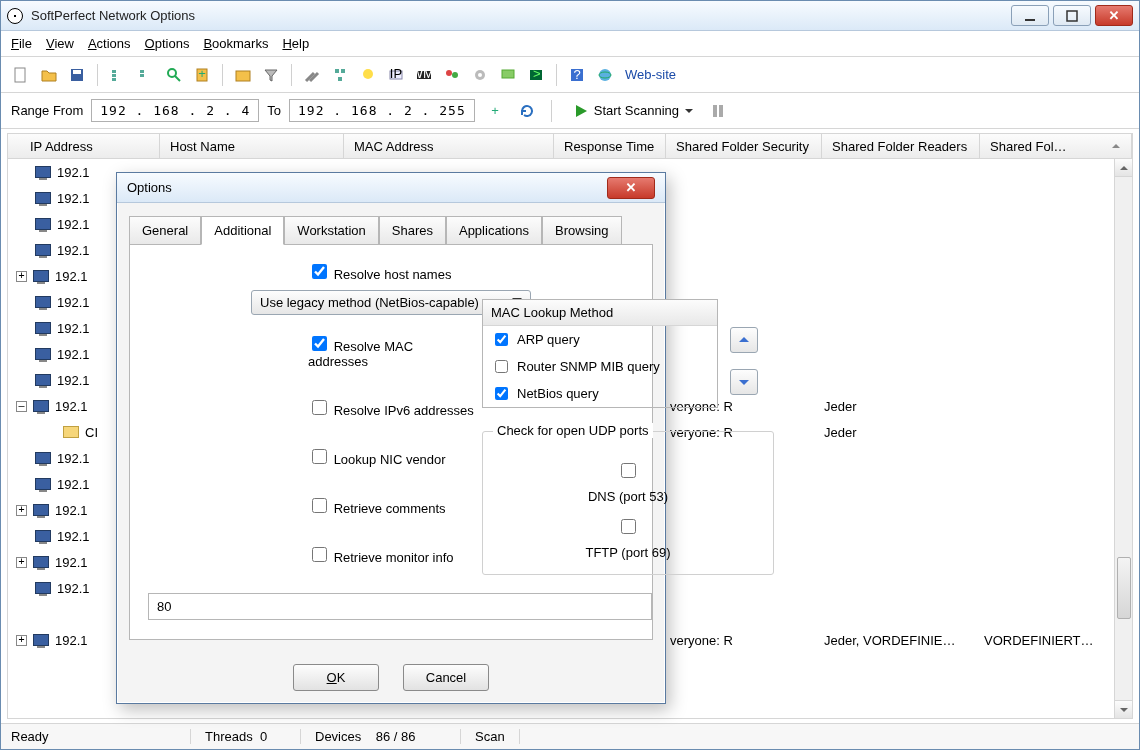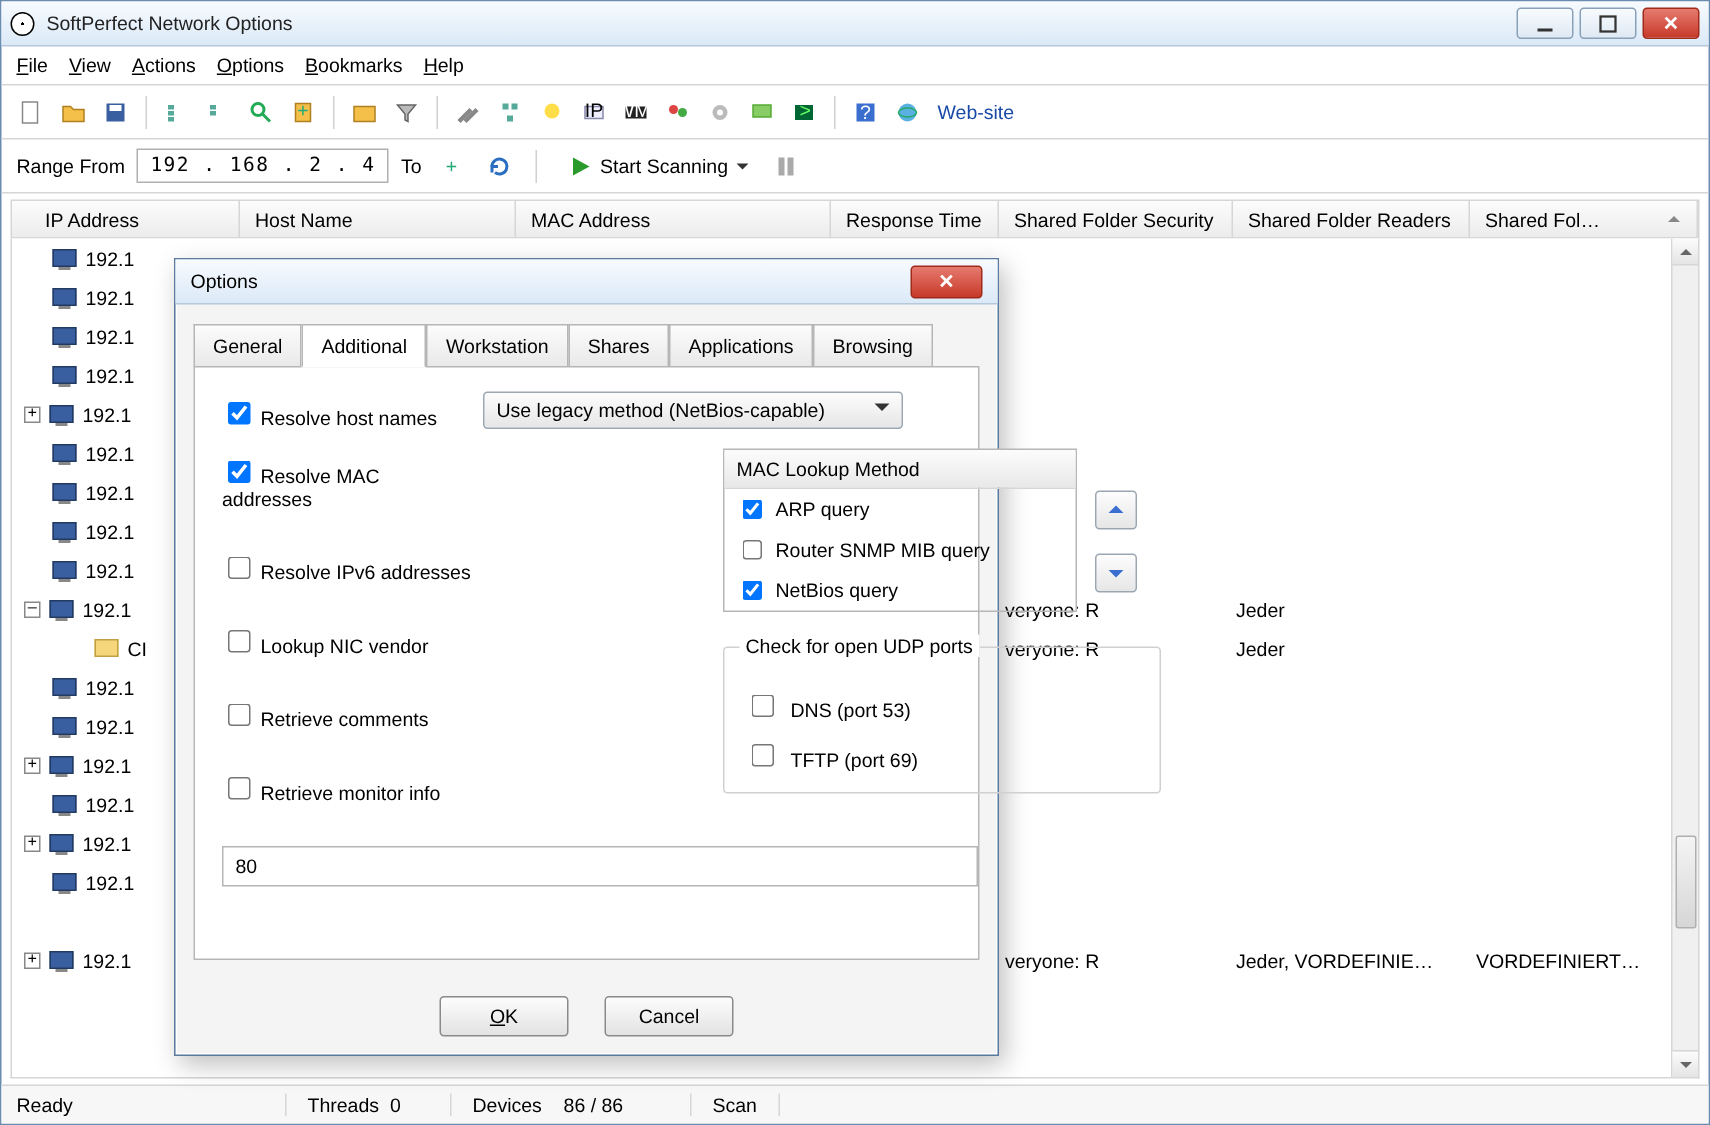--- a/index.html
+++ b/index.html
@@ -51,21 +51,21 @@
   .statusbar .seg:first-child{padding-left:0;}
   
   .dialog { position:absolute; left:116px; top:172px; width:550px; height:532px; background:#f4f4f4; border:1px solid #5a7aa0; box-shadow:0 0 0 1px #fff inset, 4px 6px 16px rgba(0,0,0,.25); display:flex; flex-direction:column;}
   .dlg-titlebar { height:30px; background:linear-gradient(#f7fbff,#dbe9f7); display:flex; align-items:center; padding:0 10px; border-bottom:1px solid #b6c8dc;}
   .dlg-titlebar .t { flex:1; }
   .dlg-close { width:48px;height:22px;background:linear-gradient(#e67a6f,#c73a2a);border:1px solid #a02a1a;border-radius:3px;color:#fff;font-weight:bold;display:flex;align-items:center;justify-content:center;}
   .tabs { display:flex; margin:12px 12px 0 12px; gap:0;}
   .tab { padding:6px 12px; border:1px solid #b6b6b6; border-bottom:none; background:linear-gradient(#fcfcfc,#e8e8e8); position:relative; top:1px; cursor:default;}
   .tab.active { background:#fff; z-index:2; border-bottom:1px solid #fff;}
   .tabpanel { margin:0 12px 12px 12px; border:1px solid #b6b6b6; background:#fff; flex:1; padding:16px 18px; position:relative;}
-  .chkrow { display:flex; align-items:flex-end; gap:8px; margin-bottom:18px;}
+  .chkrow { display:flex; align-items:center; gap:8px; margin-bottom:18px;flex-direction:column;}
   .chkrow input[type=checkbox]{width:15px;height:15px;}
   .dropdown { border:1px solid #9aa6b2; background:linear-gradient(#fdfdfd,#e6e6e6); padding:4px 22px 4px 8px; position:relative; width:280px; border-radius:3px;}
   .dropdown::after{content:"";position:absolute;right:8px;top:50%;transform:translateY(-50%);border:5px solid transparent;border-top-color:#333;}
   .macbox { position:absolute; left:352px; top:54px; width:236px; border:1px solid #b6b6b6;}
   .macbox .hdr { background:linear-gradient(#fcfcfc,#e8e8e8); padding:5px 8px; border-bottom:1px solid #d6d6d6;}
   .macbox .opt { padding:4px 8px; display:flex; align-items:center; gap:6px;}
   .udpbox { position:absolute; left:352px; top:186px; width:292px; border:1px solid #d0d0d0; border-radius:3px; padding:28px 14px 14px 14px;}
   .udpbox .legend { position:absolute; top:-9px; left:10px; background:#fff; padding:0 4px;}
   .arrowbtn { width:28px;height:26px;border:1px solid #9aa6b2;background:linear-gradient(#fdfdfd,#e6e6e6);border-radius:3px;display:flex;align-items:center;justify-content:center;}
   .arrows { position:absolute; left:600px; top:82px; display:flex; flex-direction:column; gap:16px;}
@@ -230,20 +230,21 @@
           <ellipse cx="8" cy="8" rx="6" ry="3" fill="none" stroke="#2a6"></ellipse>
         </svg>
       </div>
     <span class="link">Web-site</span>
   </div>
 
   <div class="rangebar">
     <span>Range From</span>
     <div class="ipbox">192  .  168  .    2   .    4</div>
     <span>To</span>
+    <div class="ipbox">192  .  168  .    2   .  255</div>
     <div class="toolbtn">
         <svg width="14" height="14">
           <text x="7" y="11" font-size="14" fill="#2a7" text-anchor="middle">+</text>
         </svg>
       </div>
     <div class="toolbtn">
         <svg width="16" height="16">
           <path d="M3 8a5 5 0 1 1 2 4" fill="none" stroke="#2a6fc0" stroke-width="2"></path>
           <path d="M3 12l0-4 4 0" fill="none" stroke="#2a6fc0" stroke-width="2"></path>
         </svg>

